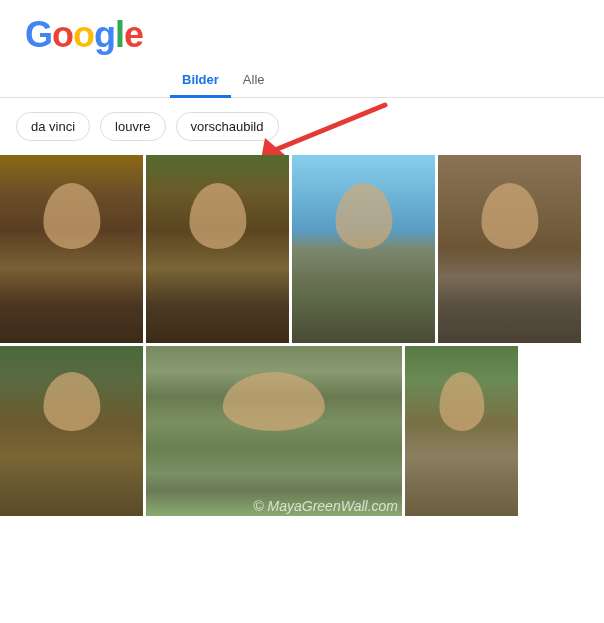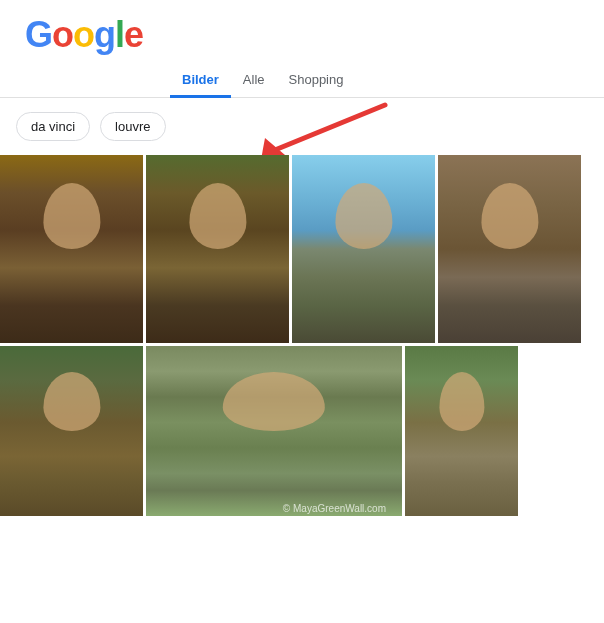--- a/index.html
+++ b/index.html
@@ -166,51 +166,52 @@
       left: 210px;
       width: 180px;
       height: 70px;
       pointer-events: none;
     }
 
     
     .attribution {
       position: absolute;
       bottom: 2px;
-      right: 16px;
-      font-size: 10px;
+      right: 4px;
+      font-size: 14px;
       color: rgba(255,255,255,0.7);
+      font-style: italic;
     }
   </style>
 </head>
 <body>
 
 <div class="header">
   <div class="google-logo">
     <span class="logo-g">G</span><span class="logo-o1">o</span><span class="logo-o2">o</span><span class="logo-g2">g</span><span class="logo-l">l</span><span class="logo-e">e</span>
   </div>
 </div>
 
 <nav class="nav-tabs">
   <a class="nav-tab active">Bilder</a>
   <a class="nav-tab">Alle</a>
-  <a class="nav-tab">Shopping</a>
 </nav>
 
 <div class="filter-area">
 
   <svg class="red-arrow" viewBox="0 0 180 70" xmlns="http://www.w3.org/2000/svg">
 
     <line x1="175" y1="5" x2="60" y2="52" stroke="#e53935" stroke-width="5" stroke-linecap="round"></line>
 
     <polygon points="50,65 55,38 75,55" fill="#e53935"></polygon>
   </svg>
 
   <div class="chip">da vinci</div>
   <div class="chip">louvre</div>
+  <div class="chip">vorschaubild</div>
 </div>
 
 <div class="image-grid">
 
   <div class="image-row row1">
     <div class="img-cell painting-1">
       <div class="face-hint"></div>
     </div>
     <div class="img-cell painting-2">
       <div class="face-hint"></div>

